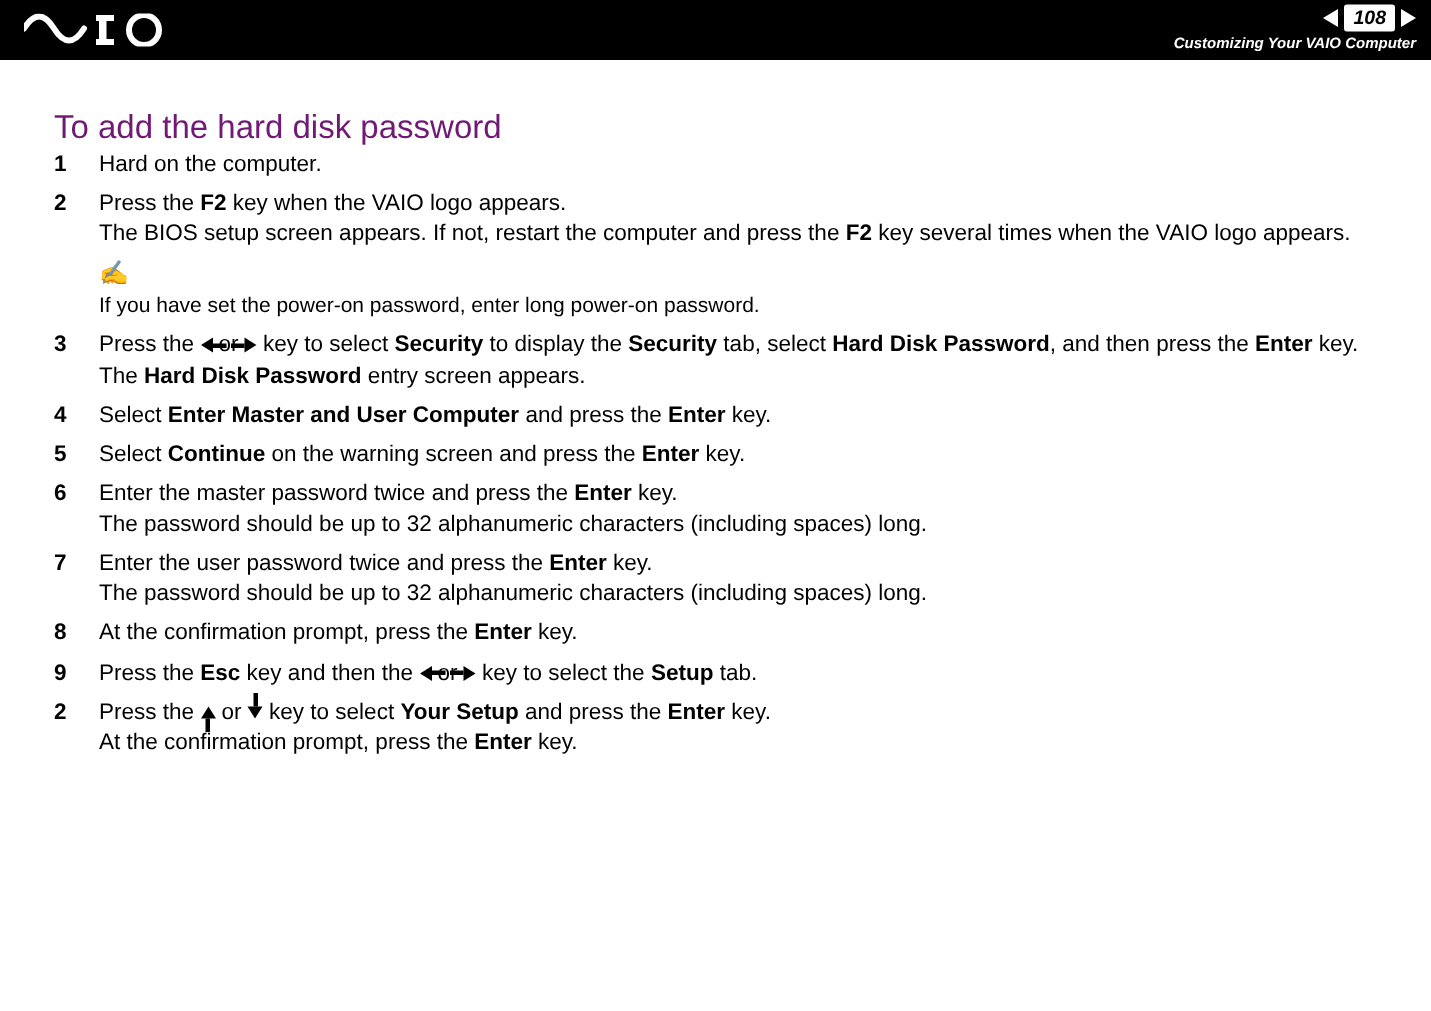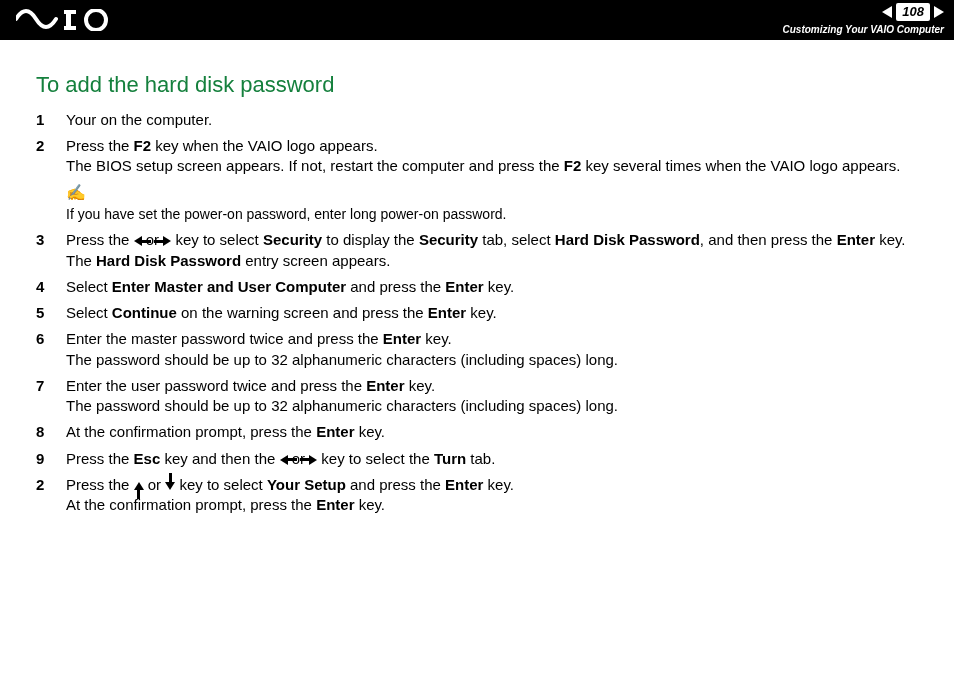--- a/index.html
+++ b/index.html
@@ -29,24 +29,23 @@
     background: #fff; color: #000; font-style: italic;
     padding: 0 6px; border-radius: 2px; font-size: 13px;
   }
   .tri-left, .tri-right { width: 0; height: 0; }
   .tri-left { border-top: 6px solid transparent; border-bottom: 6px solid transparent; border-right: 10px solid #fff; }
   .tri-right { border-top: 6px solid transparent; border-bottom: 6px solid transparent; border-left: 10px solid #fff; }
   .section-label { margin-top: 2px; font-style: italic; font-weight: bold; font-size: 10px; }
 
   .content { padding: 30px 26px 0 36px; }
   h2.heading {
-    color: #15803d;
+    color: #701a75;
     font-weight: 400;
     font-size: 22px;
-    margin-bottom: 10px;
   }
   ol.steps { list-style: none; }
   ol.steps > li {
     display: flex;
     gap: 10px;
     margin-bottom: 6px;
   }
   ol.steps > li > .num {
     flex: 0 0 20px;
     font-weight: bold;
@@ -98,21 +97,21 @@
     </div>
     <div class="section-label">Customizing Your VAIO Computer</div>
   </div>
 </div>
 
 <div class="content">
   <h2 class="heading">To add the hard disk password</h2>
   <ol class="steps" id="steps">
       <li>
         <span class="num">1</span>
-        <span class="body">Your on the computer.</span>
+        <span class="body">Hard on the computer.</span>
       </li>
       <li>
         <span class="num">2</span>
         <span class="body">Press the <b>F2</b> key when the VAIO logo appears.<br>The BIOS setup screen appears. If not, restart the computer and press the <b>F2</b> key several times when the VAIO logo appears.</span>
       </li>
       <div class="note"><span class="pencil">✍</span><span class="note-text">If you have set the power-on password, enter long power-on password.</span></div>
       <li>
         <span class="num">3</span>
         <span class="body">Press the <span class="arr-left"></span> or <span class="arr-right"></span> key to select <b>Security</b> to display the <b>Security</b> tab, select <b>Hard Disk Password</b>, and then press the <b>Enter</b> key.<br>The <b>Hard Disk Password</b> entry screen appears.</span>
       </li>
@@ -131,20 +130,20 @@
       <li>
         <span class="num">7</span>
         <span class="body">Enter the user password twice and press the <b>Enter</b> key.<br>The password should be up to 32 alphanumeric characters (including spaces) long.</span>
       </li>
       <li>
         <span class="num">8</span>
         <span class="body">At the confirmation prompt, press the <b>Enter</b> key.</span>
       </li>
       <li>
         <span class="num">9</span>
-        <span class="body">Press the <b>Esc</b> key and then the <span class="arr-left"></span> or <span class="arr-right"></span> key to select the <b>Turn</b> tab.</span>
+        <span class="body">Press the <b>Esc</b> key and then the <span class="arr-left"></span> or <span class="arr-right"></span> key to select the <b>Setup</b> tab.</span>
       </li>
       <li>
         <span class="num">2</span>
         <span class="body">Press the <span class="arr-up"></span> or <span class="arr-down"></span> key to select <b>Your Setup</b> and press the <b>Enter</b> key.<br>At the confirmation prompt, press the <b>Enter</b> key.</span>
       </li>
     </ol>
 </div>
 
 </body></html>

